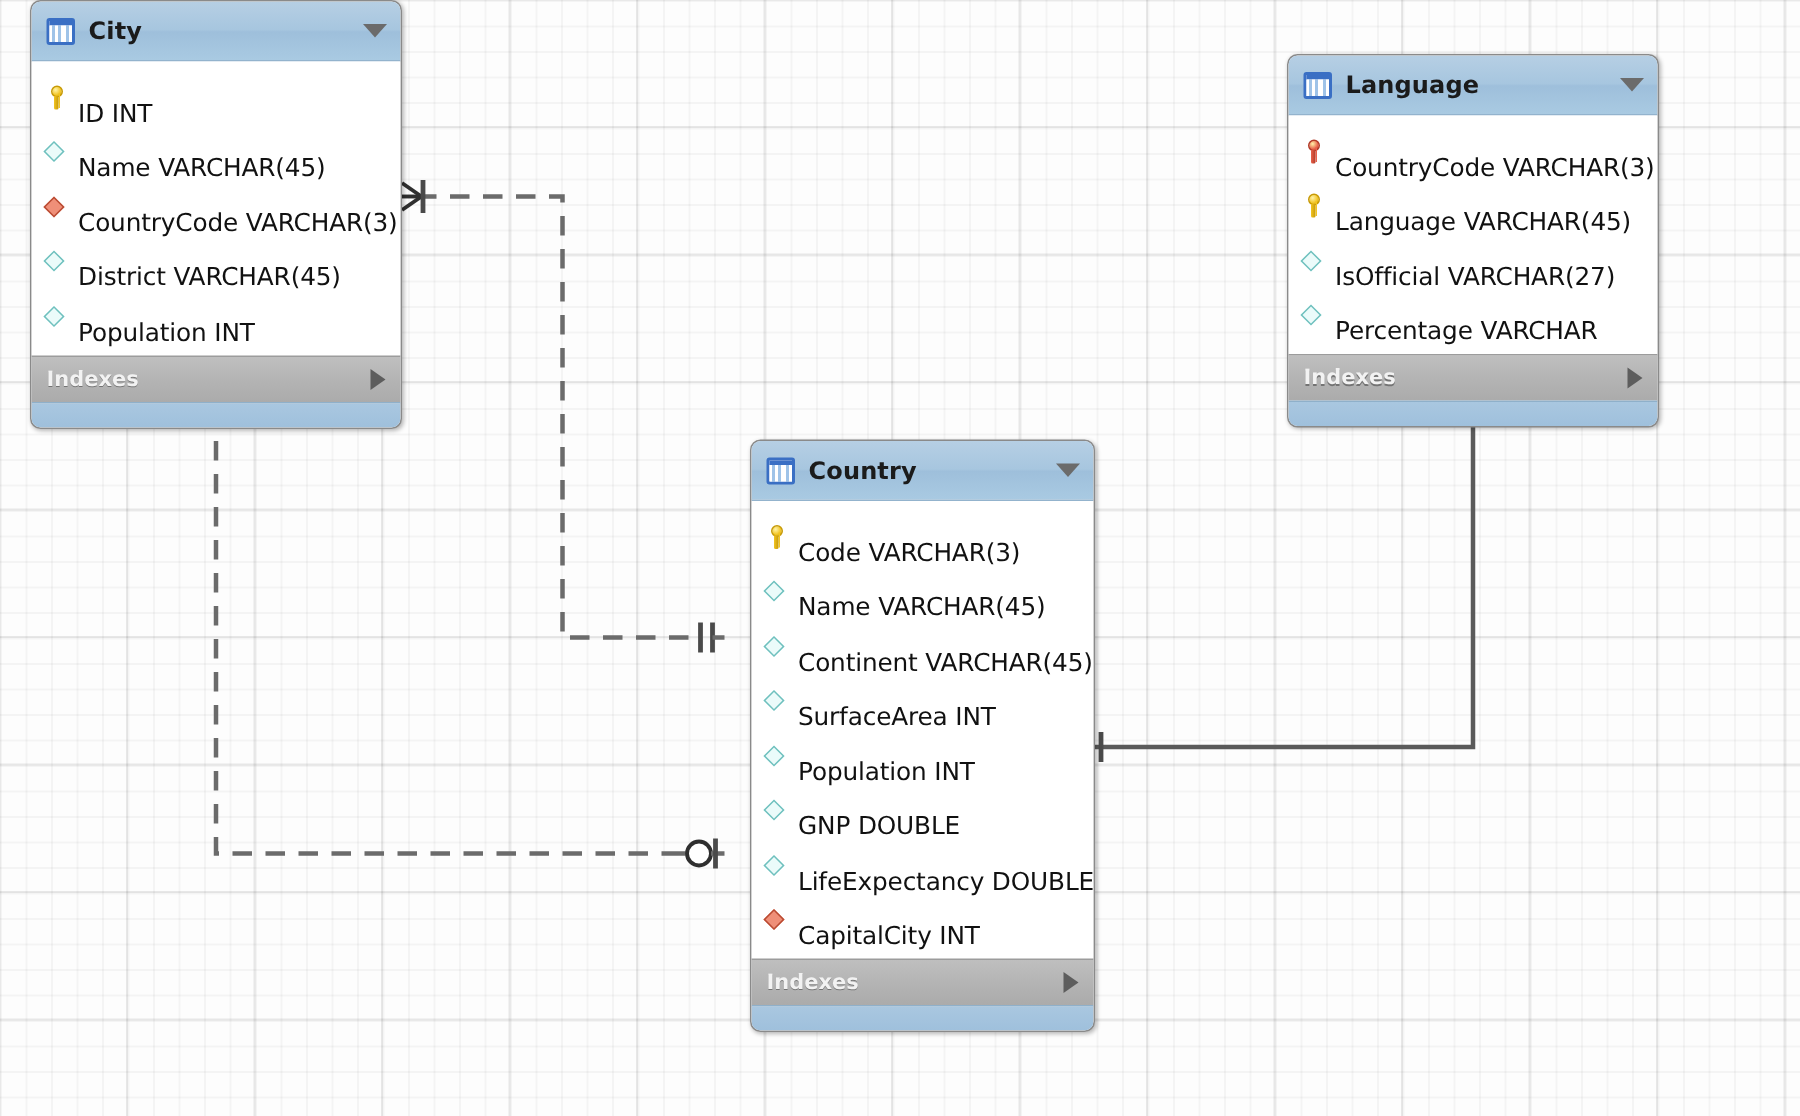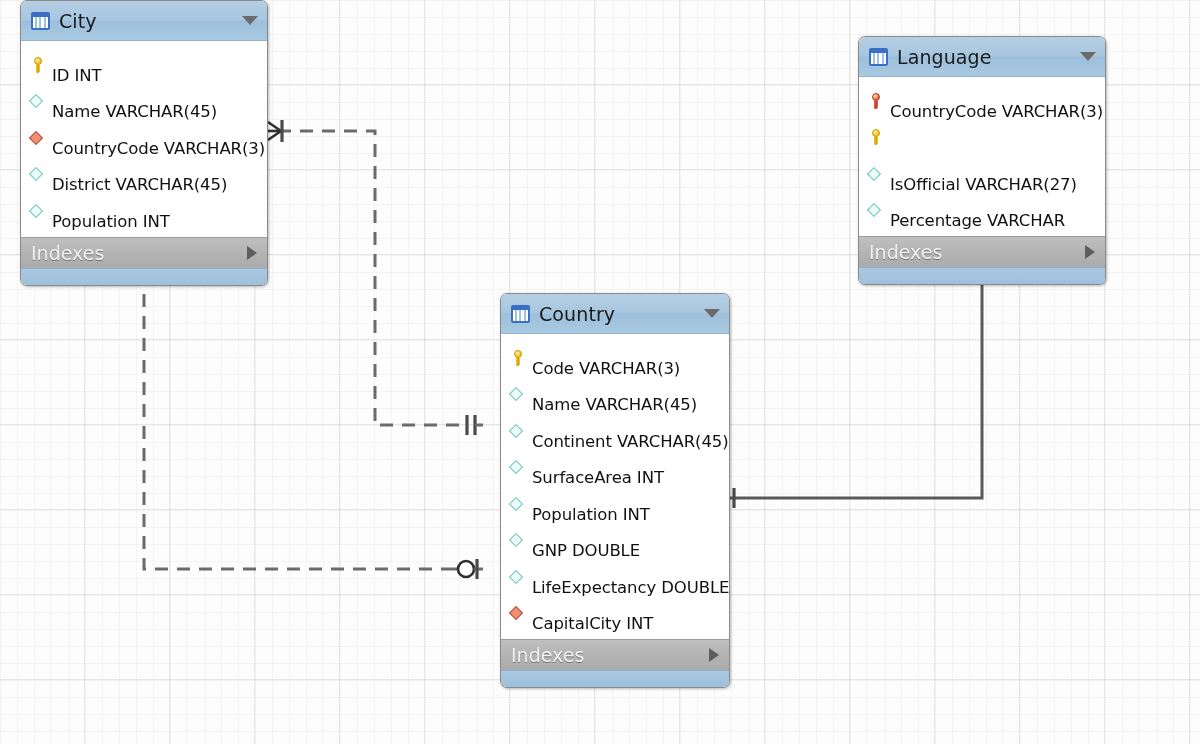--- a/index.html
+++ b/index.html
@@ -72,22 +72,22 @@
     position: absolute;
     left: 0; right: 0; top: 3px; bottom: 0;
     background:
       linear-gradient(to right,
         #ffffff 0 2px, #9fc3e8 2px 4px,
         #ffffff 4px 6px, #9fc3e8 6px 8px,
         #ffffff 8px 11px, #9fc3e8 11px 13px,
         #ffffff 13px 15px);
   }
   .tbl-title {
-    font-size: 19px;
-    font-weight: normal;
+    font-size: 16px;
+    font-weight: bold;
     color: #1b1b1b;
     white-space: nowrap;
     letter-spacing: 0.1px;
   }
   .tbl-caret {
     margin-left: auto;
     width: 0; height: 0;
     border-left: 8px solid transparent;
     border-right: 8px solid transparent;
     border-top: 9px solid #6b6b6b;
@@ -158,22 +158,22 @@
   .tbl-indexes {
     height: 31px;
     display: flex;
     align-items: center;
     padding: 0 10px 0 10px;
     box-sizing: border-box;
     background: linear-gradient(to bottom, #bfbfbf 0%, #b4b4b4 50%, #ababab 100%);
     border-top: 1px solid #9c9c9c;
   }
   .idx-label {
-    font-size: 19px;
-    font-weight: normal;
+    font-size: 14px;
+    font-weight: bold;
     color: #f2f2f2;
     text-shadow: 0 1px 0 rgba(0,0,0,0.35);
   }
   .idx-arrow {
     margin-left: auto;
     width: 0; height: 0;
     border-top: 7px solid transparent;
     border-bottom: 7px solid transparent;
     border-left: 10px solid #5d5d5d;
   }
@@ -331,20 +331,21 @@
           <span class="tbl-title">Language</span>
           <span class="tbl-caret"></span>
         </div>
         <div class="tbl-cols">
           <div class="col-row">
             <span class="gi key red"></span>
             <span class="col-label">CountryCode VARCHAR(3)</span>
           </div>
           <div class="col-row">
             <span class="gi key yellow"></span>
+            <span class="col-label">Language VARCHAR(45)</span>
           </div>
           <div class="col-row">
             <span class="gi dia plain"></span>
             <span class="col-label">IsOfficial VARCHAR(27)</span>
           </div>
           <div class="col-row">
             <span class="gi dia plain"></span>
             <span class="col-label">Percentage VARCHAR</span>
           </div>
         </div>

